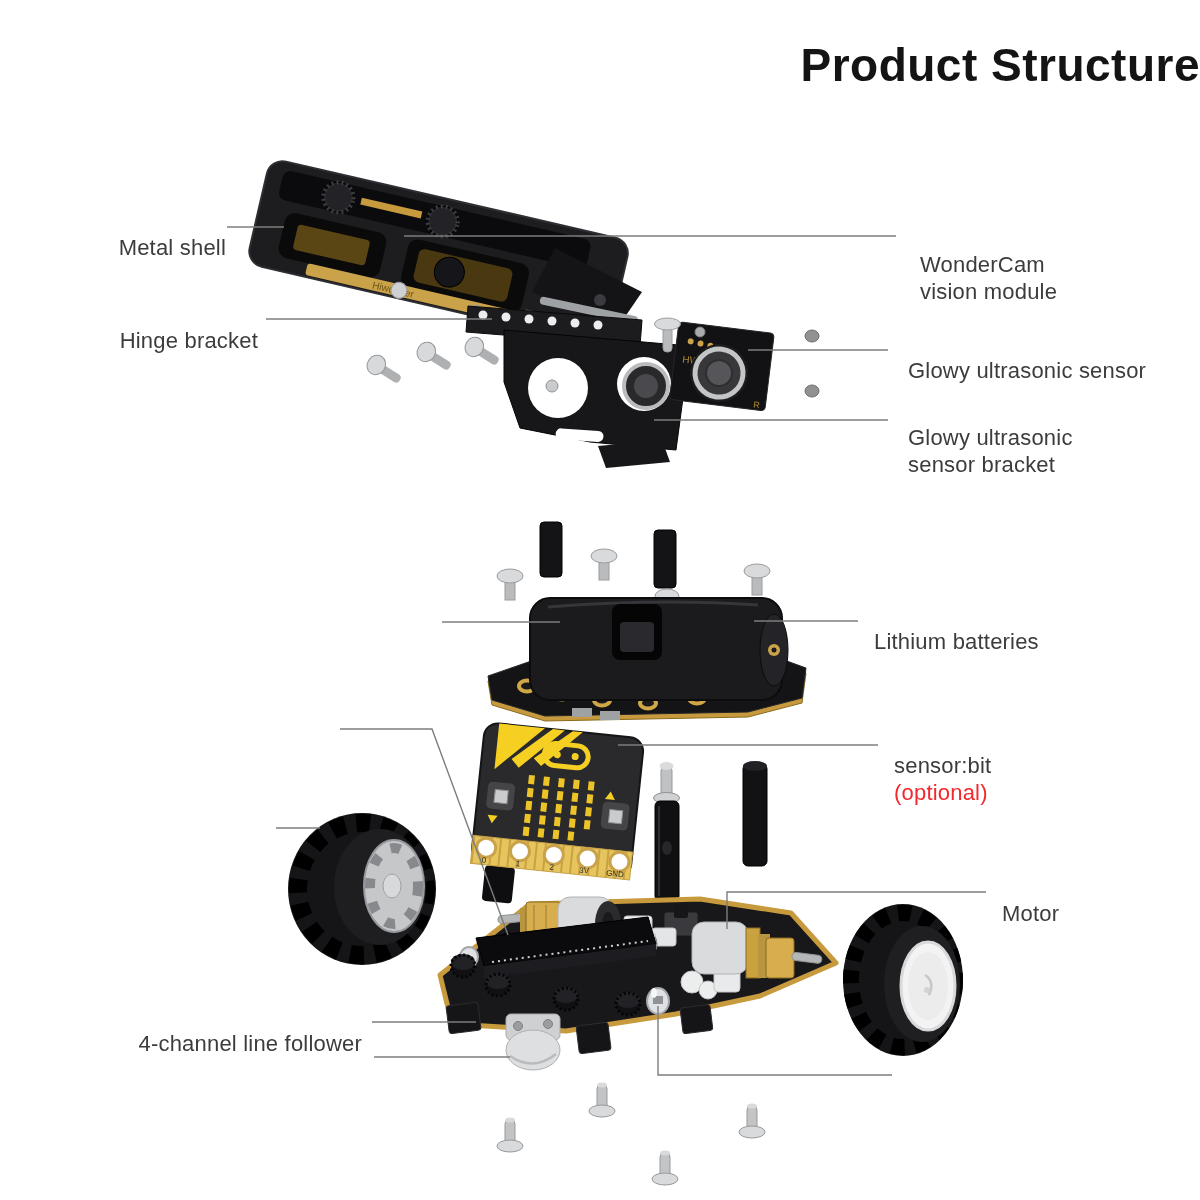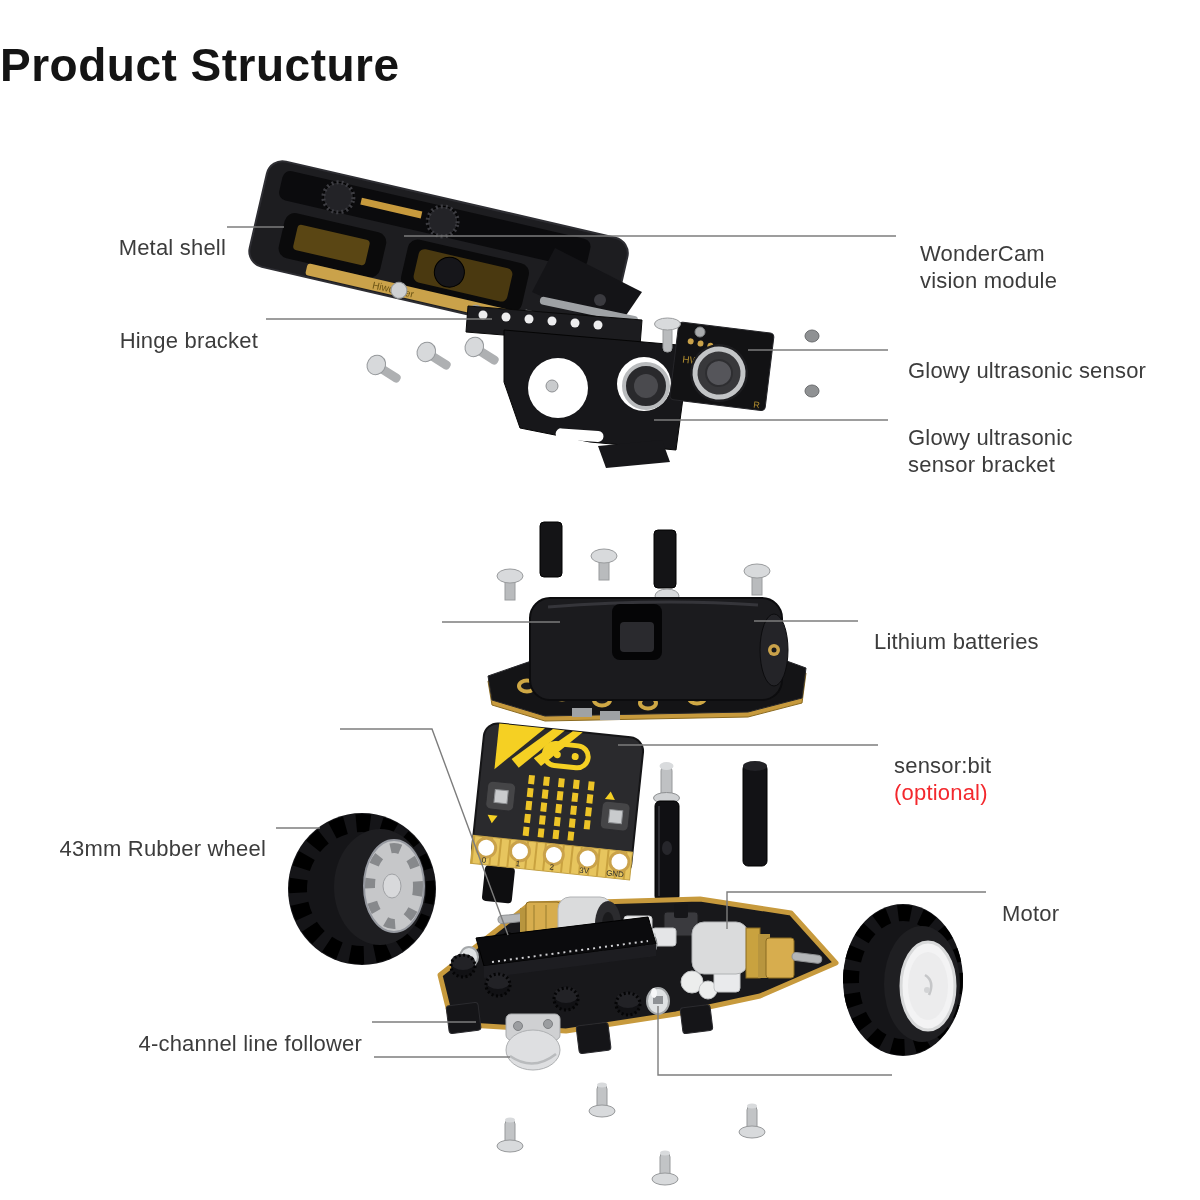--- a/index.html
+++ b/index.html
@@ -1,24 +1,24 @@
 <!DOCTYPE html>
 <html><head>
 <meta charset="utf-8">
 <style>
   html,body{margin:0;padding:0;background:#ffffff;}
   #page{position:relative;width:1200px;height:1200px;background:#ffffff;overflow:hidden;
         font-family:"Liberation Sans",sans-serif;}
-  #title{position:absolute;top:38px;left:0;width:1200px;text-align:left;
+  #title{position:absolute;top:38px;left:0;width:1200px;text-align:right;
          font-size:46px;font-weight:700;color:#141414;letter-spacing:.5px;}
   .label{position:absolute;font-size:22px;line-height:27px;color:#3c3c3c;letter-spacing:.2px;margin-top:21px;}
   .label .red{color:#f3282d;}
   .c-metal{left:40px;top:213px;width:186px;text-align:right}
   .c-hinge{left:40px;top:306px;width:218px;text-align:right}
-  .c-wcam{left:920px;top:219px}
+  .c-wcam{left:920px;top:230px}
   .c-gsensor{left:908px;top:336px}
   .c-gbracket{left:908px;top:403px}
   .c-battery{left:200px;top:609px;width:232px;text-align:right}
   .c-lithium{left:874px;top:607px}
   .c-ir{left:40px;top:715px;width:292px;text-align:right}
   .c-wheel43{left:40px;top:814px;width:226px;text-align:right}
   .c-microbit{left:894px;top:731px}
   .c-motor{left:1002px;top:879px}
   .c-follower{left:80px;top:1009px;width:282px;text-align:right}
   .c-universal{left:100px;top:1044px;width:266px;text-align:right}
@@ -350,21 +350,20 @@
   <div class="label c-wcam">
     <div>WonderCam</div>
     <div>vision module</div>
   </div>
   <div class="label c-gbracket">
     <div>Glowy ultrasonic</div>
     <div>sensor bracket</div>
   </div>
   <div class="label c-gsensor">Glowy ultrasonic sensor</div>
   <div class="label c-lithium">Lithium batteries</div>
-  <div class="label c-wheel43">43mm Rubber wheel</div>
   <div class="label c-microbit">
     <div>sensor:bit</div>
     <div class="red">(optional)</div>
   </div>
   <div class="label c-motor">Motor</div>
   <div class="label c-follower">4-channel line follower</div>
 
 </div>
 
 </body></html>

